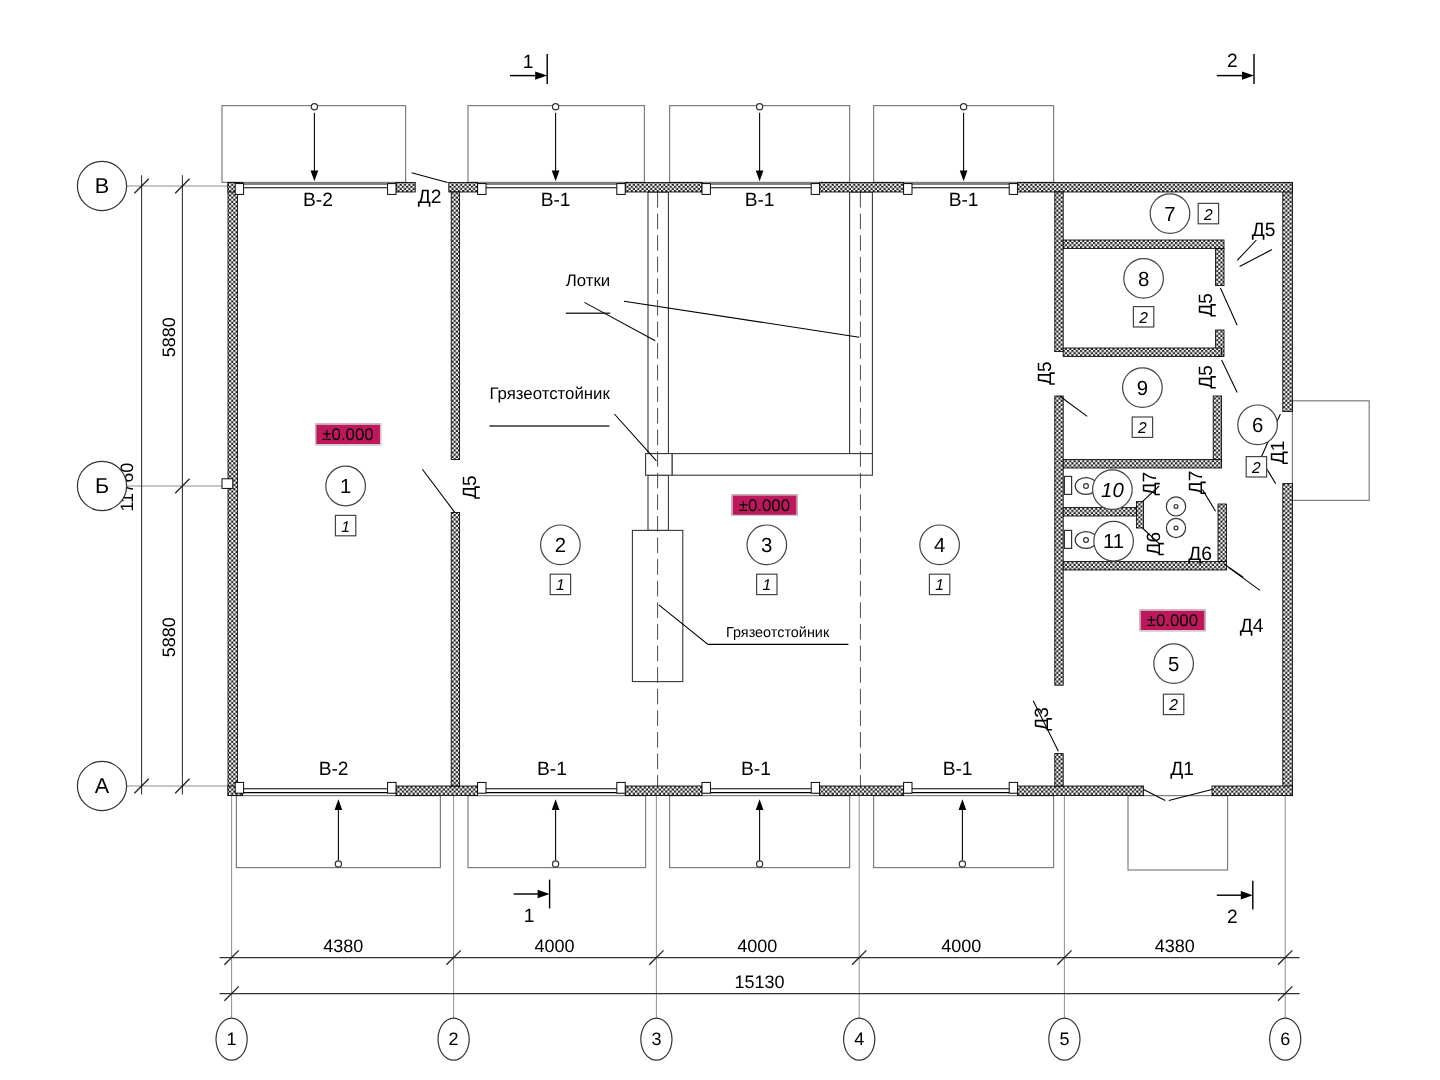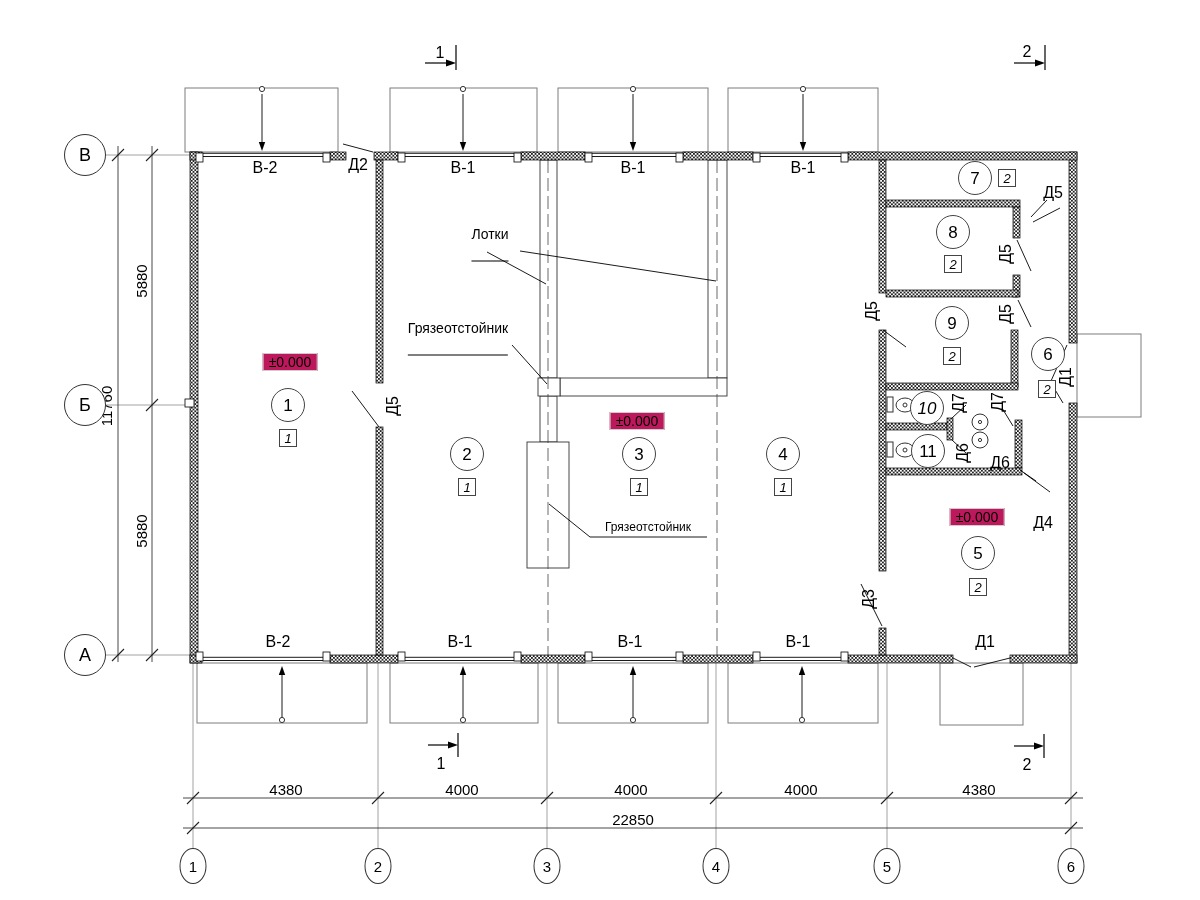--- a/index.html
+++ b/index.html
@@ -289,21 +289,21 @@
       <span class="t elev" style="left: 637px; top: 421px;">±0.000</span>
       <span class="t elev" style="left: 977px; top: 517px;">±0.000</span>
       <span class="t dim rot" style="left: 141px; top: 281px;">5880</span>
       <span class="t dim rot" style="left: 141px; top: 531px;">5880</span>
       <span class="t dim rot" style="left: 106px; top: 406px;">11760</span>
       <span class="t dim" style="left: 286px; top: 789px;">4380</span>
       <span class="t dim" style="left: 462px; top: 789px;">4000</span>
       <span class="t dim" style="left: 631px; top: 789px;">4000</span>
       <span class="t dim" style="left: 801px; top: 789px;">4000</span>
       <span class="t dim" style="left: 979px; top: 789px;">4380</span>
-      <span class="t dim" style="left: 633px; top: 819px;">22850</span>
+      <span class="t dim" style="left: 633px; top: 819px;">15130</span>
       <span class="t circle" style="left: 288px; top: 405px;">1</span>
       <span class="t square" style="left: 288px; top: 438px;">1</span>
       <span class="t circle" style="left: 467px; top: 454px;">2</span>
       <span class="t square" style="left: 467px; top: 487px;">1</span>
       <span class="t circle" style="left: 639px; top: 454px;">3</span>
       <span class="t square" style="left: 639px; top: 487px;">1</span>
       <span class="t circle" style="left: 783px; top: 454px;">4</span>
       <span class="t square" style="left: 783px; top: 487px;">1</span>
       <span class="t circle" style="left: 978px; top: 553px;">5</span>
       <span class="t square" style="left: 978px; top: 587px;">2</span>

